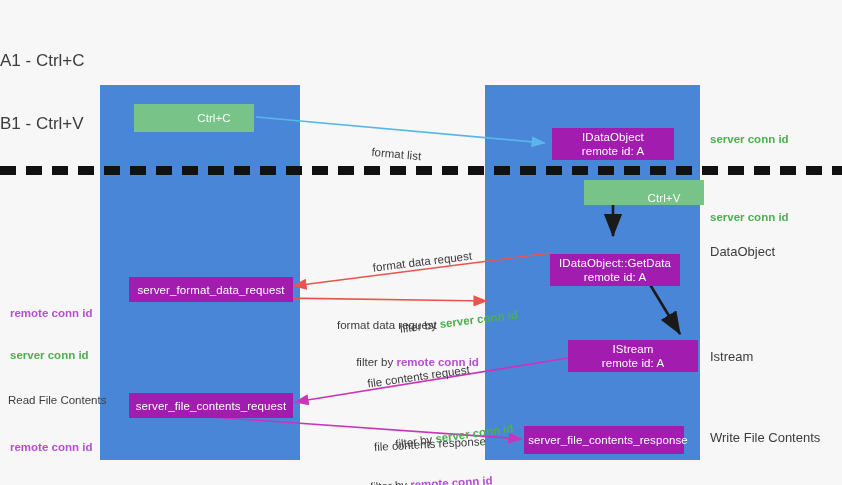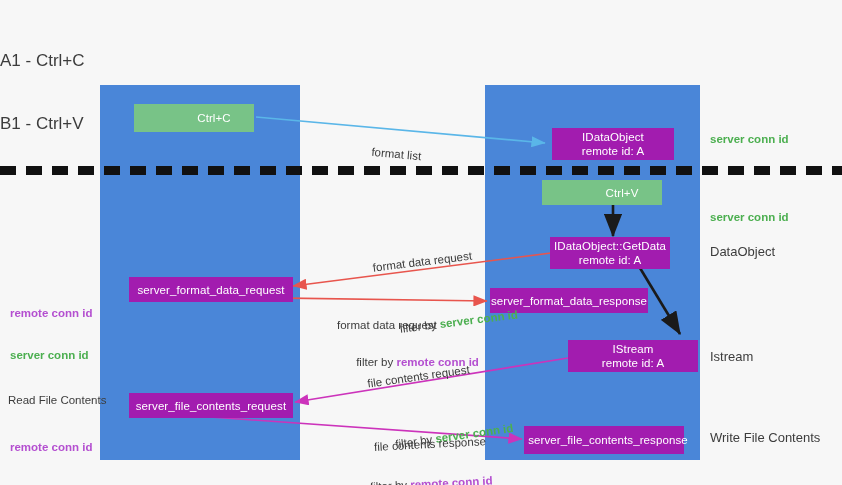--- a/index.html
+++ b/index.html
@@ -189,32 +189,29 @@
 
   <div class="abs box orange" style="left:129px; top:393px; width:164px; height:25px;">
     <span class="l1">server_file_contents_request</span>
   </div>
 
   <div class="abs box orange" style="left:552px; top:128px; width:122px; height:32px;">
     <span class="l1">IDataObject</span>
     <span class="l2">remote id: A</span>
   </div>
 
-  <div class="abs box green" style="left:542px; top:180px; width:120px; height:25px;">
+  <div class="abs box green" style="left:584px; top:180px; width:120px; height:25px;justify-content:flex-end;">
     <span class="l1">Ctrl+V</span>
   </div>
 
-  <div class="abs box orange" style="left:550px; top:237px; width:120px; height:32px;">
+  <div class="abs box orange" style="left:550px; top:254px; width:130px; height:32px;">
     <span class="l1">IDataObject::GetData</span>
     <span class="l2">remote id: A</span>
   </div>
 
-  <div class="abs box orange" style="left:490px; top:288px; width:158px; height:25px;">
-    <span class="l1">server_format_data_response</span>
-  </div>
 
   <div class="abs box orange" style="left:568px; top:340px; width:130px; height:32px;">
     <span class="l1">IStream</span>
     <span class="l2">remote id: A</span>
   </div>
 
   <div class="abs box orange" style="left:524px; top:426px; width:160px; height:28px;padding-left:8px;">
     <span class="l1">server_file_contents_response</span>
   </div>
 

